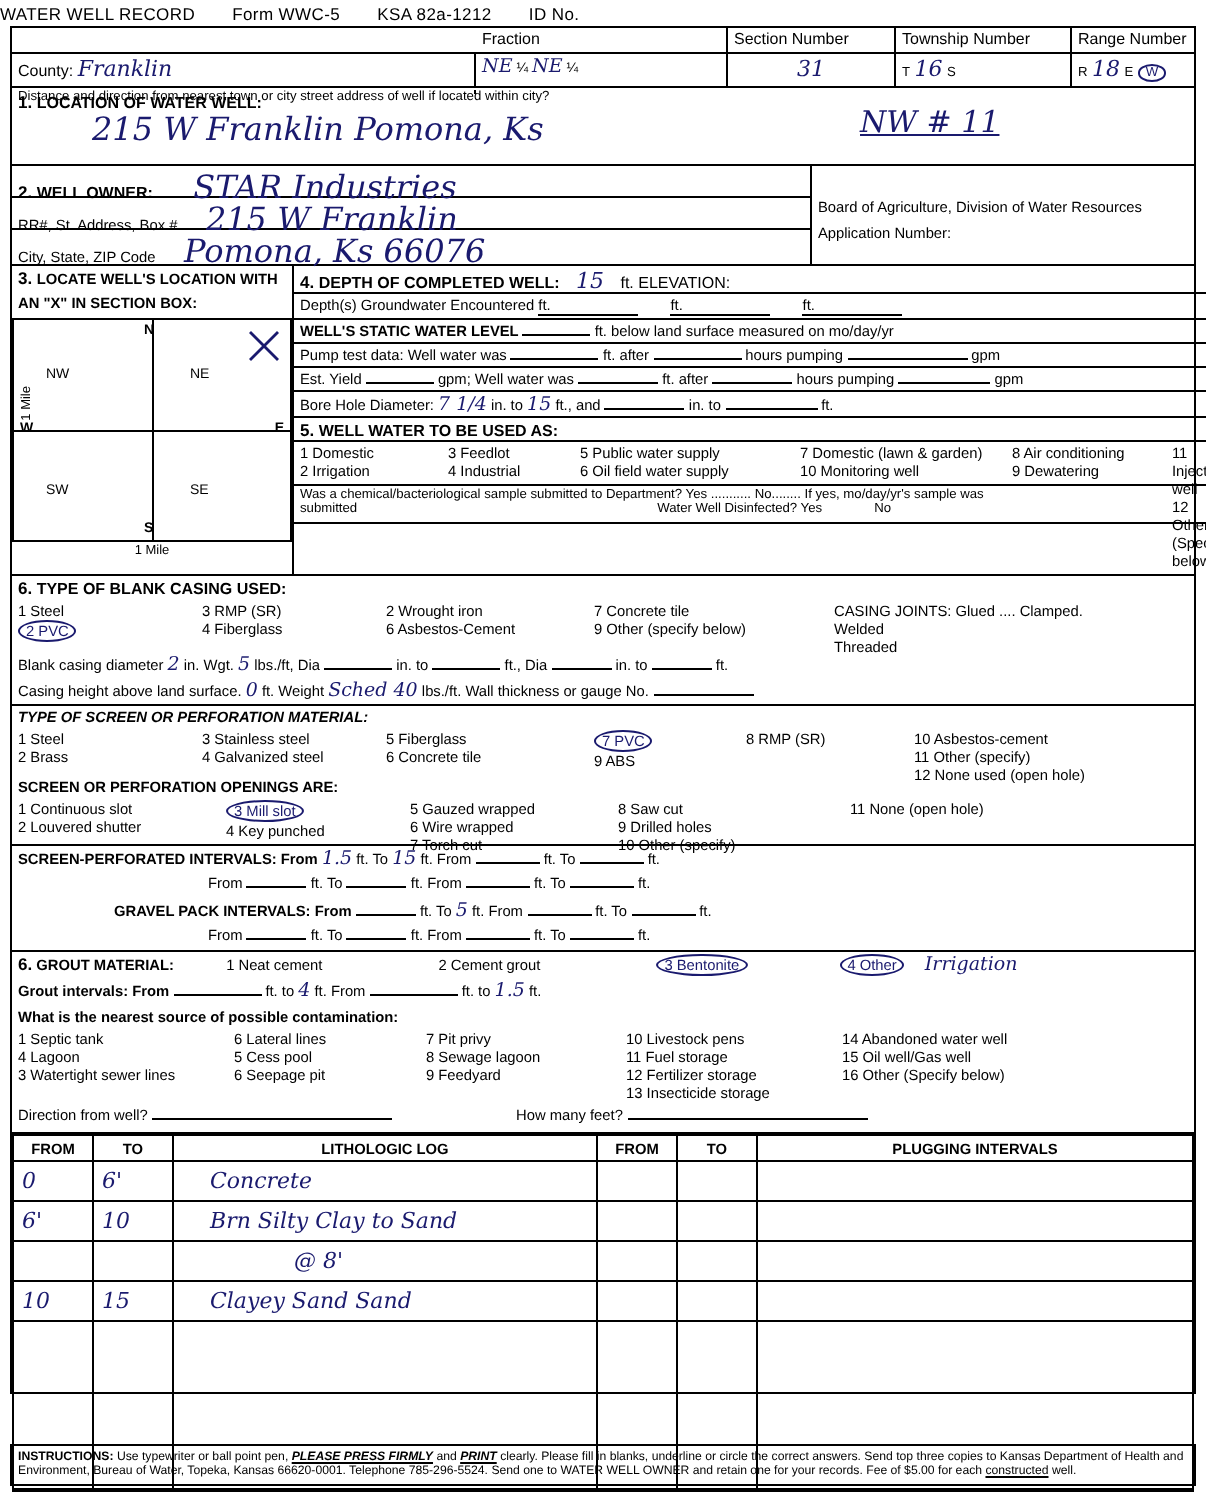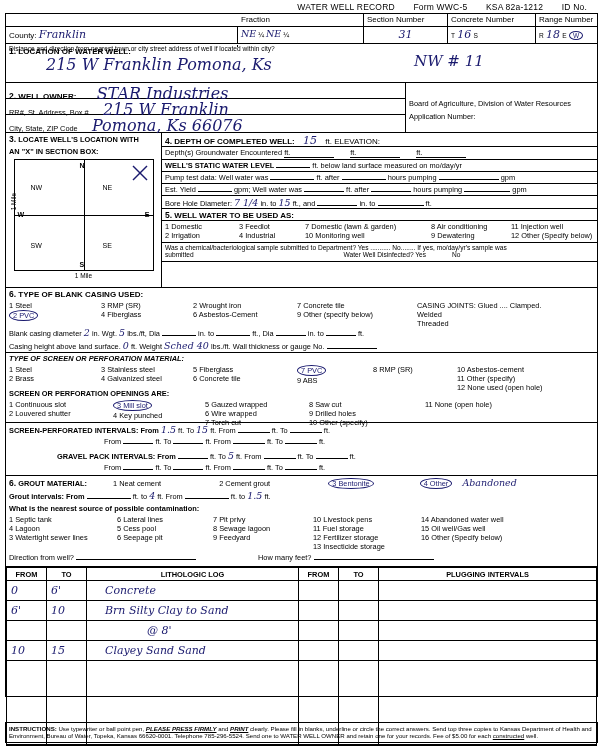--- a/index.html
+++ b/index.html
@@ -10,21 +10,21 @@
     font-size: 8px;
     color: #000;
   }
   #page {
     position: relative;
     width: 603px;
     height: 747px;
     background: #fff;
   }
   .hdr {
-    text-align: right;
+    text-align: left;
     font-size: 8.5px;
     padding-top: 2px;
     letter-spacing: 0.2px;
   }
   .hdr span { margin-right: 16px; }
   .frame {
     position: absolute;
     left: 5px; right: 5px;
     top: 13px;
     bottom: 50px;
@@ -96,21 +96,21 @@
   <div class="frame">
 
     <div class="bb">
       <div class="row bb" style="height:13px;">
         <div class="cell br" style="width:232px;margin-top:31px;">
           <span class="sec-num">1.</span>
           <span class="b">LOCATION OF WATER WELL:</span>
         </div>
         <div class="cell br" style="width:126px;">Fraction</div>
         <div class="cell br" style="width:84px;">Section Number</div>
-        <div class="cell br" style="width:88px;">Concrete Number</div>
+        <div class="cell br" style="width:88px;">Township Number</div>
         <div class="cell grow">Range Number</div>
       </div>
       <div class="row bb" style="height:17px;">
         <div class="cell br" style="width:232px;">
           <span>County:</span>
           <span class="hand">Franklin</span>
         </div>
         <div class="cell br" style="width:126px; font-size:7px;">
           <span class="hand sm">NE</span>
           <span>¼</span>
@@ -128,21 +128,21 @@
         <div class="cell grow">
           <span class="tiny">R</span>
           <span class="hand">18</span>
           <span class="tiny">E</span>
           <span class="circled tiny">W</span>
         </div>
       </div>
       <div style="padding:1px 3px; height:38px; position:relative;">
         <div class="tiny">Distance and direction from nearest town or city street address of well if located within city?</div>
         <div class="hand lg" style="position:absolute; left:40px; top:11px;">215 W Franklin Pomona, Ks</div>
-        <div class="hand lg" style="position:absolute; left:408px; top:8px; font-size:15px;">NW # 11</div>
+        <div class="hand lg" style="position:absolute; left:424px; top:8px; font-size:15px;text-decoration:underline;">NW # 11</div>
       </div>
     </div>
 
     <div class="row bb">
       <div style="width:400px;" class="br">
         <div class="cell bb" style="height:16px;">
           <span class="sec-num">2.</span>
           <span class="b">WELL OWNER:</span>
           <span class="hand lg" style="margin-left:18px;">STAR Industries</span>
         </div>
@@ -248,25 +248,29 @@
         </div>
         <div class="row bb lbl" style="height:22px;">
           <div class="cell" style="width:74px;">
             <div>1 Domestic</div>
             <div>2 Irrigation</div>
           </div>
           <div class="cell" style="width:66px;">
             <div>3 Feedlot</div>
             <div>4 Industrial</div>
           </div>
+          <div class="cell" style="width:110px;">
+            <div>5 Public water supply</div>
+            <div>6 Oil field water supply</div>
+          </div>
           <div class="cell" style="width:106px;">
             <div>7 Domestic (lawn &amp; garden)</div>
             <div>10 Monitoring well</div>
           </div>
-          <div class="cell" style="width:80px;margin-left:20px;">
+          <div class="cell" style="width:80px;">
             <div>8 Air conditioning</div>
             <div>9 Dewatering</div>
           </div>
           <div class="cell grow">
             <div>11 Injection well</div>
             <div>12 Other (Specify below)</div>
           </div>
         </div>
         <div class="cell tiny bb" style="height:19px;">
           <div>Was a chemical/bacteriological sample submitted to Department?  Yes ........... No........ If yes, mo/day/yr's sample was</div>
@@ -431,21 +435,21 @@
     </div>
 
     <div class="bb">
       <div class="cell lbl" style="height:13px;">
         <span class="sec-num">6.</span>
         <span class="b">GROUT MATERIAL:</span>
         <span style="margin-left:24px;">1 Neat cement</span>
         <span style="margin-left:56px;">2 Cement grout</span>
         <span style="margin-left:56px;"><span class="circled blue">3 Bentonite</span></span>
         <span style="margin-left:44px;"><span class="circled blue">4 Other</span></span>
-        <span class="hand sm" style="margin-left:8px;">Abandoned</span>
+        <span class="hand sm" style="margin-left:8px;">Irrigation</span>
       </div>
       <div class="cell lbl" style="height:14px;">
         <span class="b">Grout intervals: From</span>
         <span class="ul" style="width:44px;"></span>
         <span>ft. to</span>
         <span class="hand sm">4</span>
         <span>ft. From</span>
         <span class="ul" style="width:44px;"></span>
         <span>ft. to</span>
         <span class="hand sm">1.5</span>

